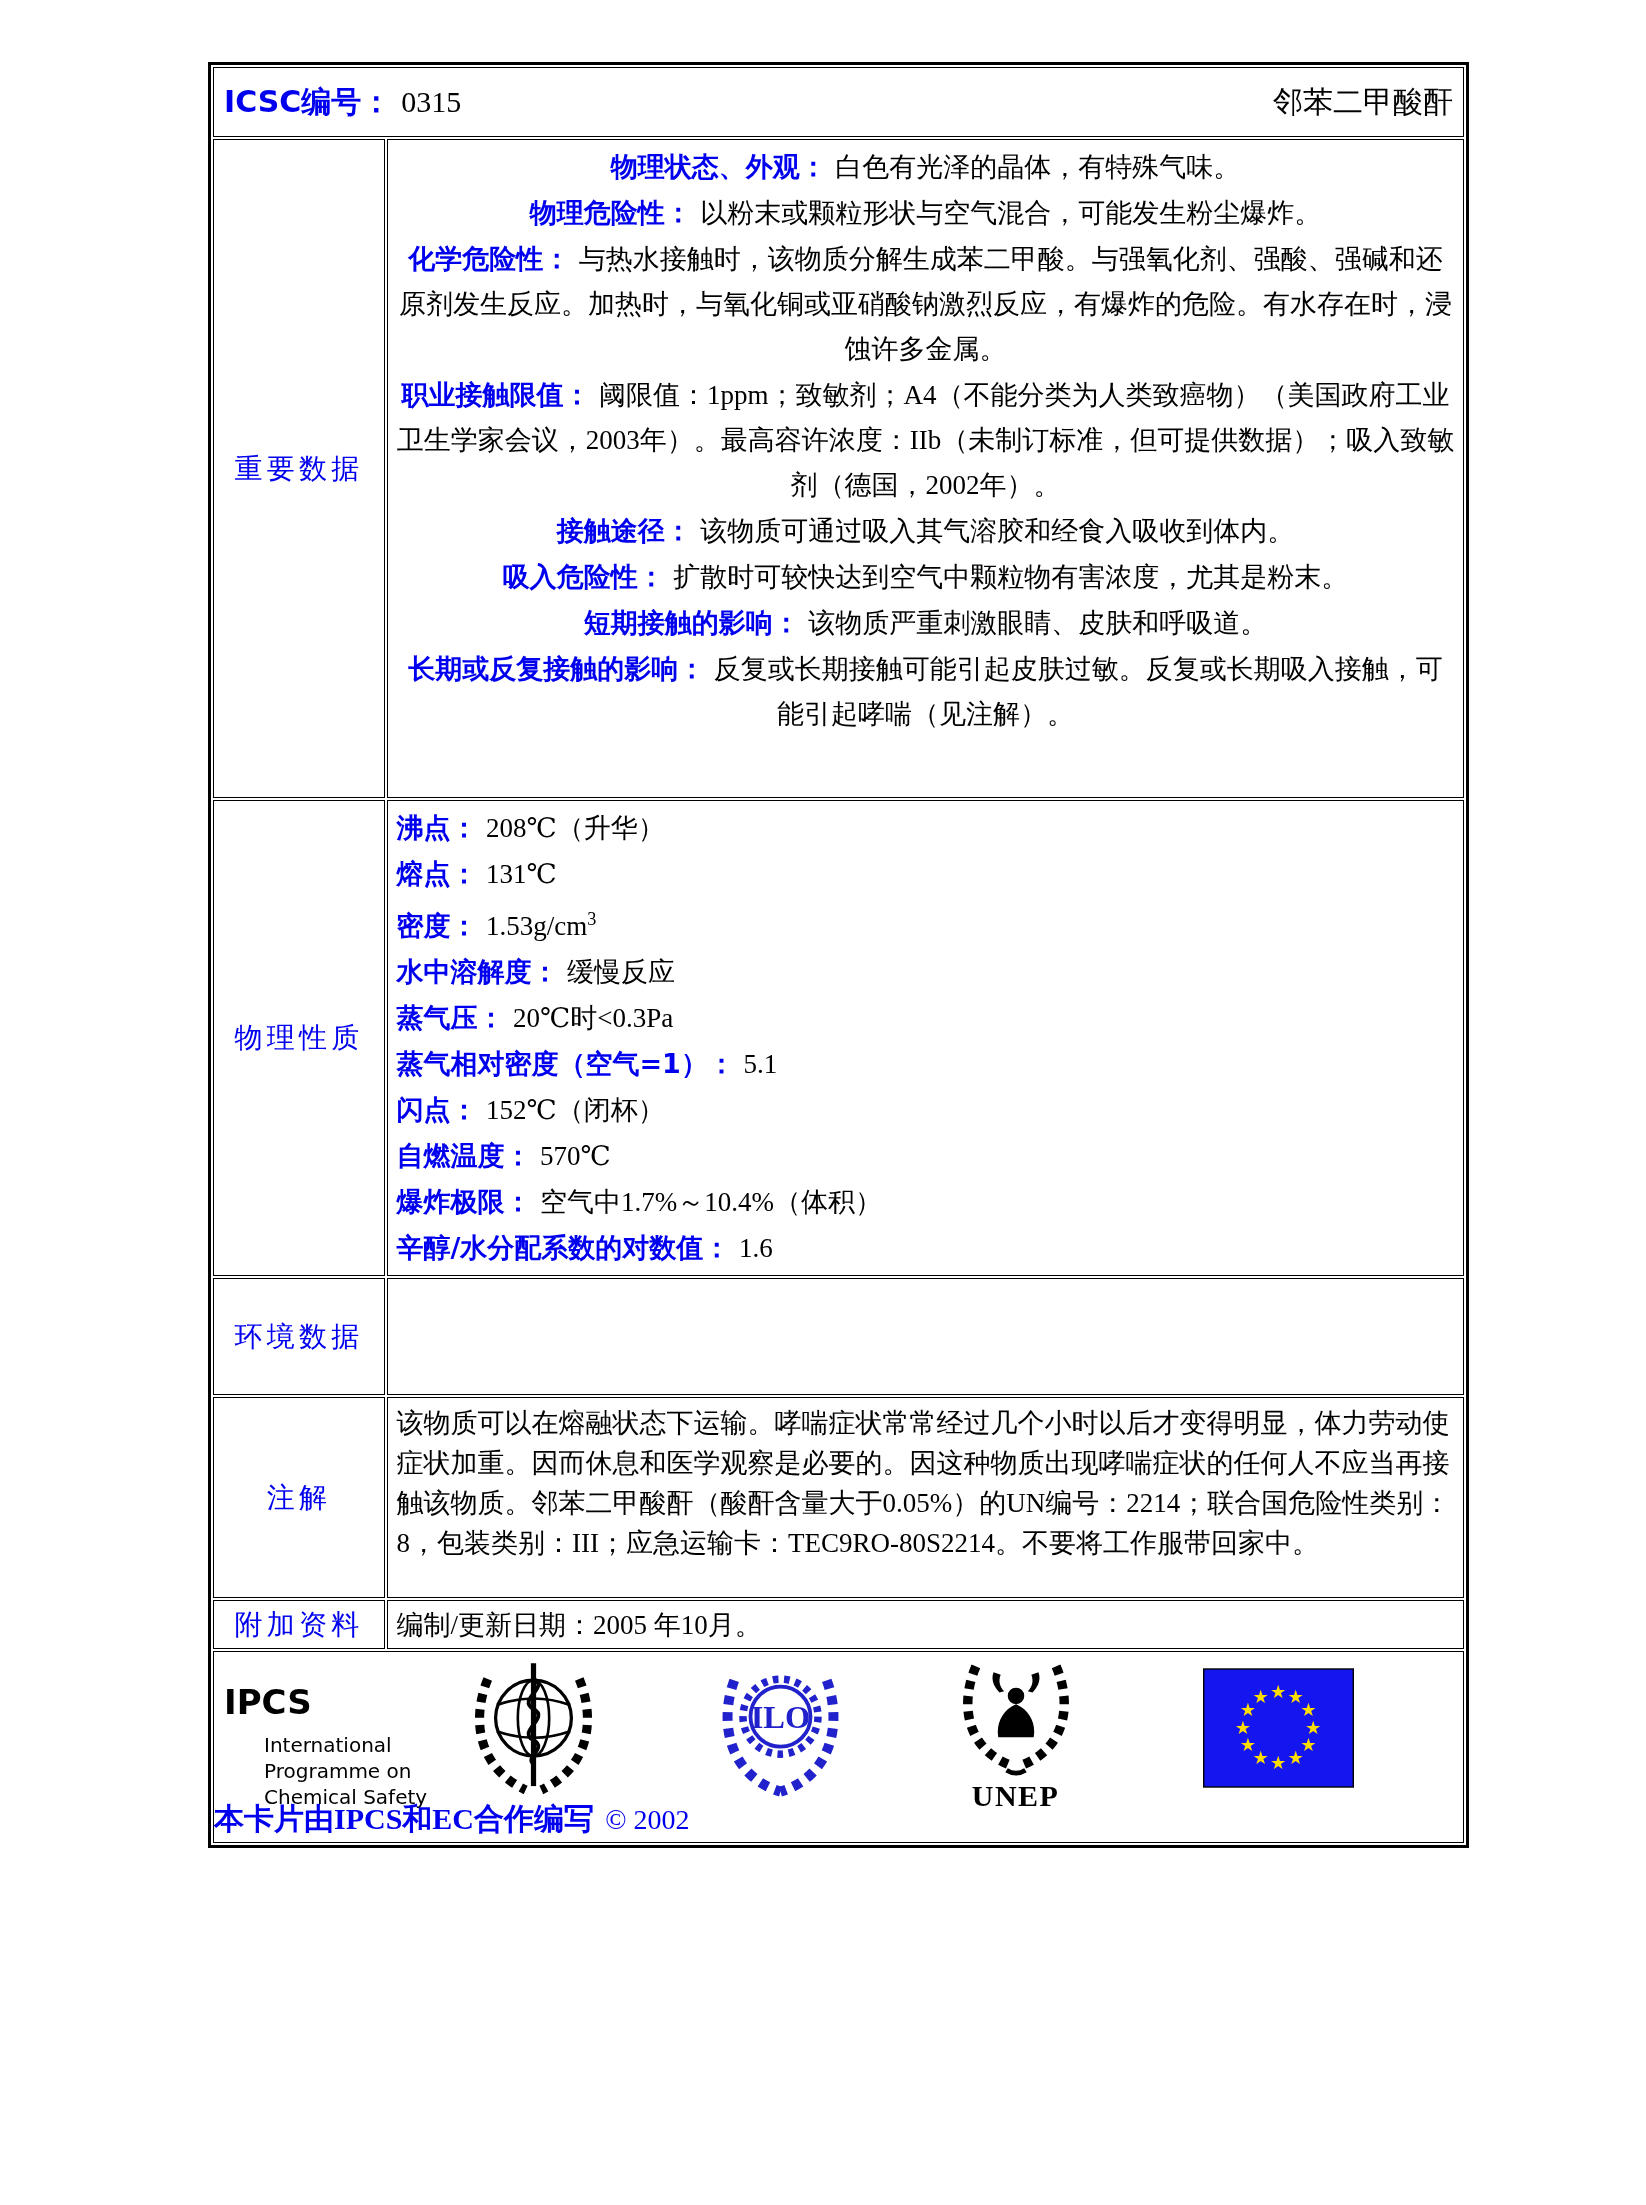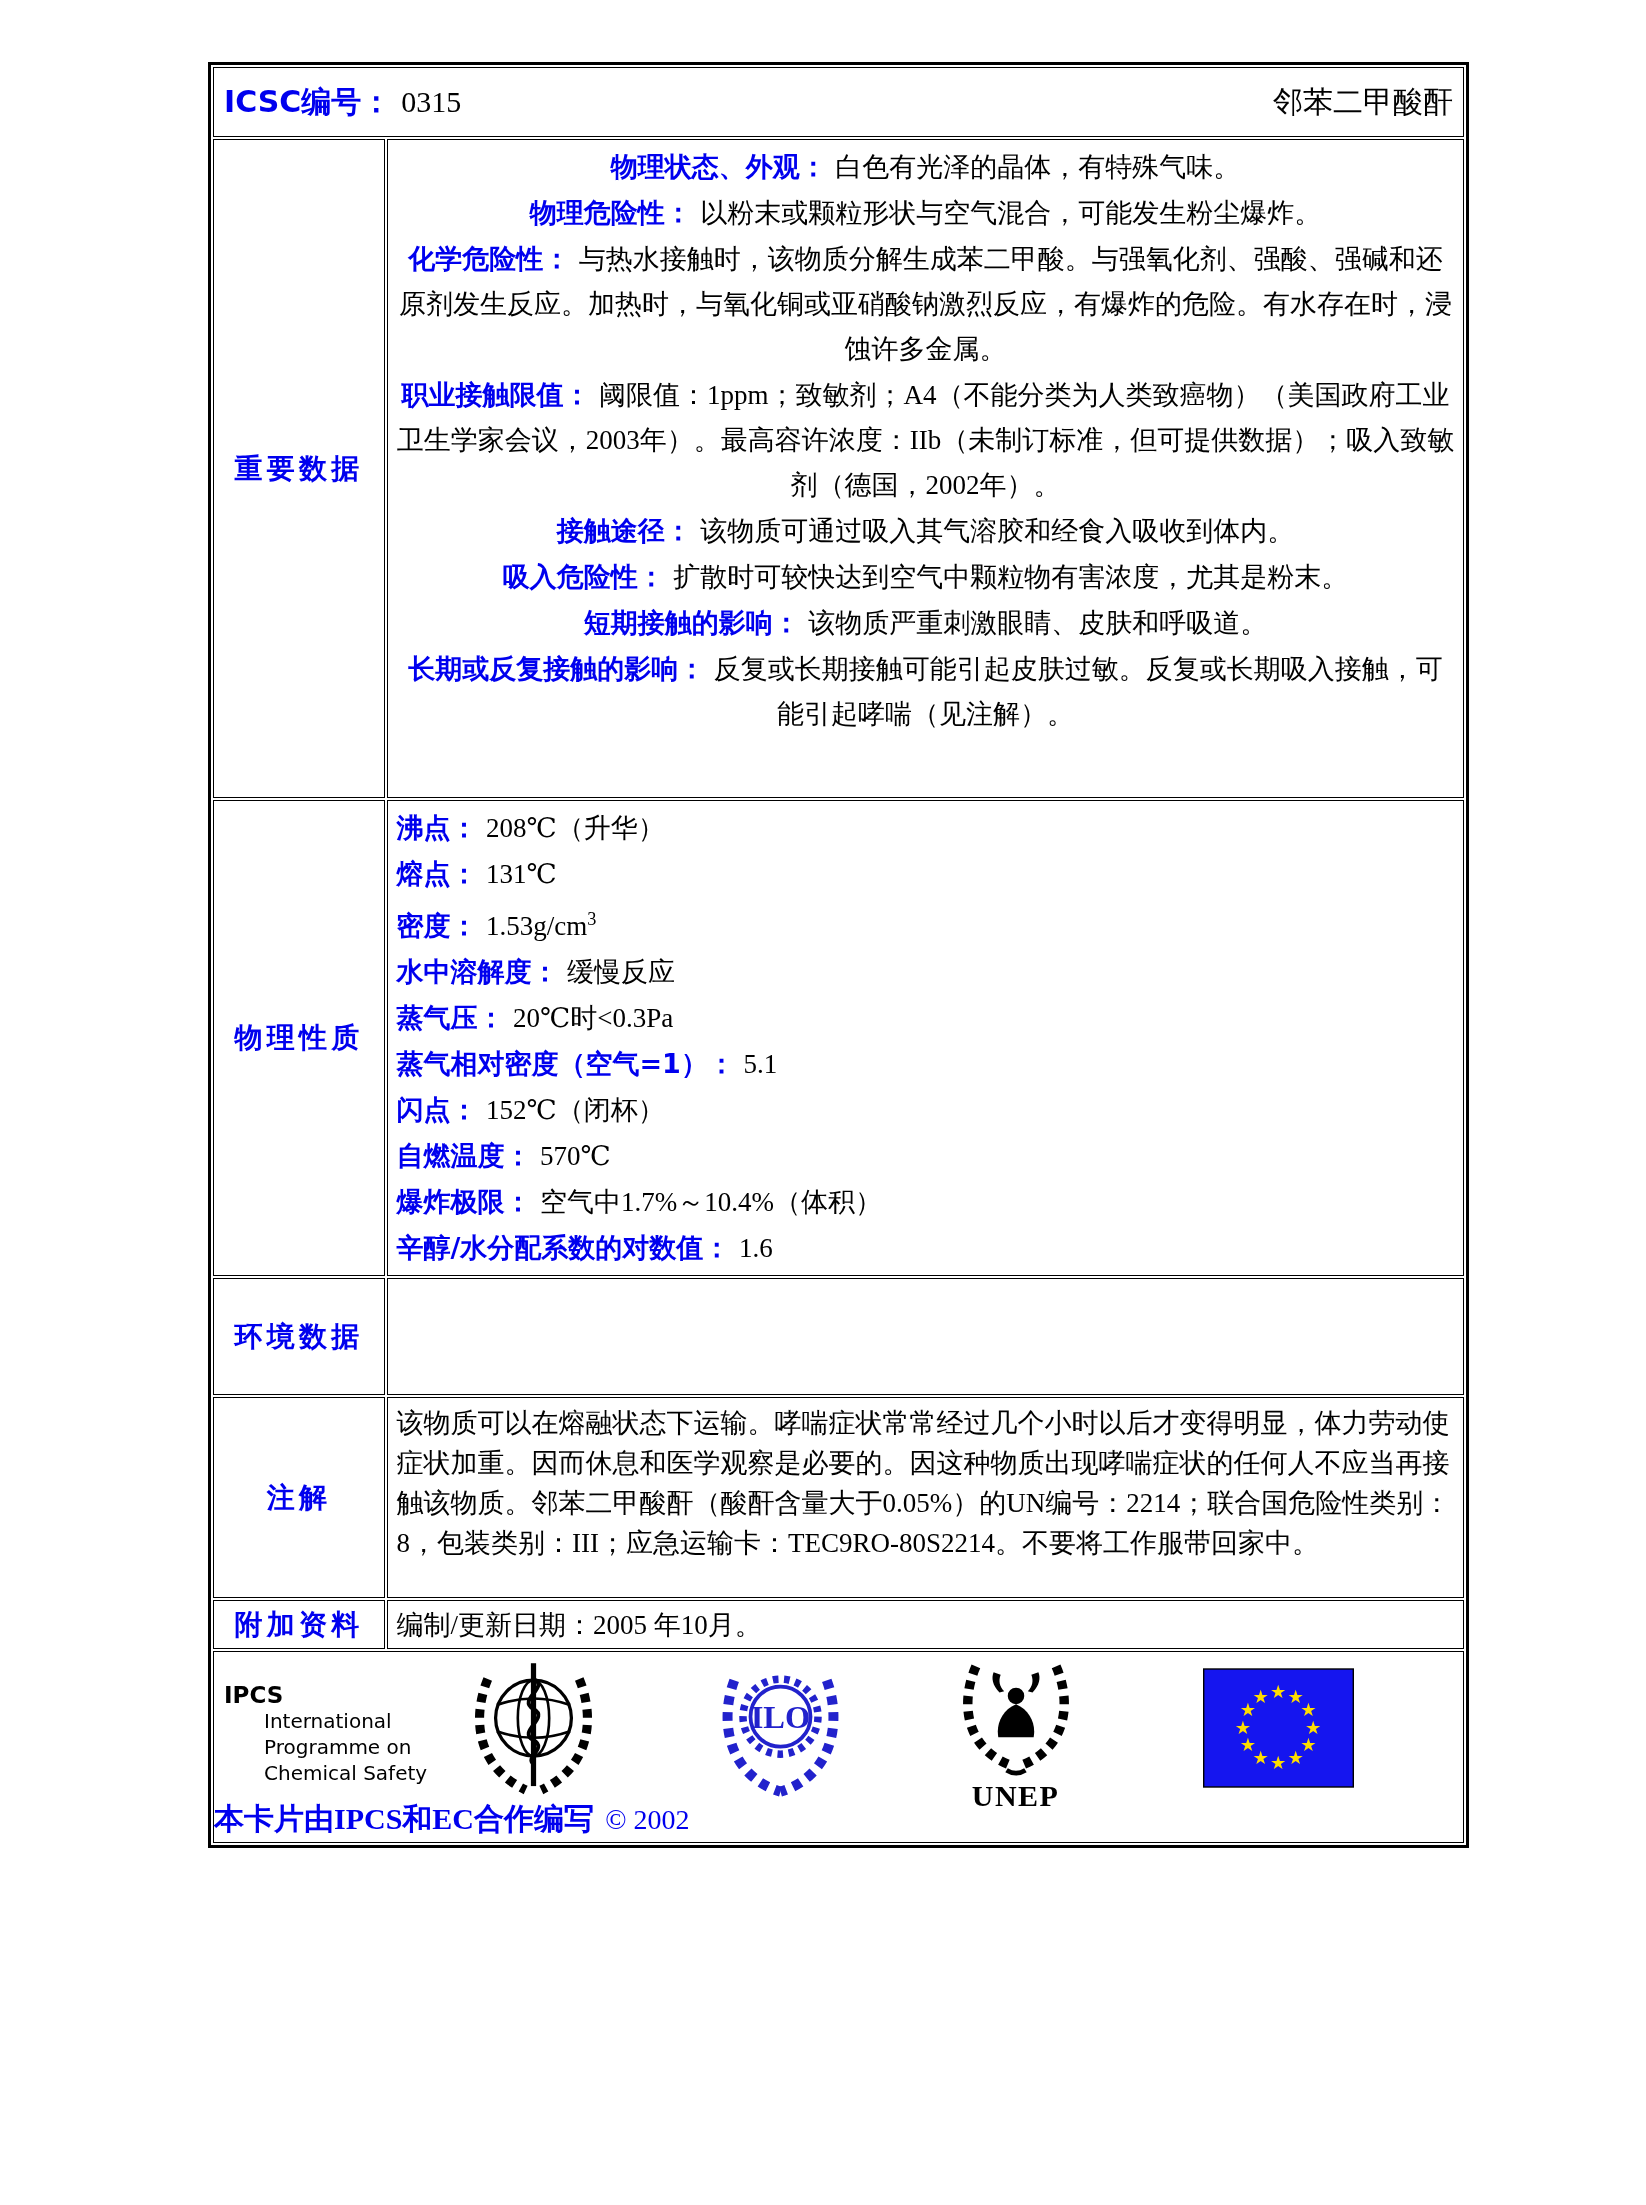--- a/index.html
+++ b/index.html
@@ -14,21 +14,21 @@
     font-weight:bold; font-size:41px; letter-spacing:8.5px; color:#ff0000;
   }
   table.card {
     position:absolute; left:208px; top:62px; width:1261px;
     border:3.5px solid #000; border-collapse:separate; border-spacing:2.8px;
     background:#fff;
   }
   td { border:1.4px solid #000; background:#fff; }
   td.lab {
     width:168px; text-align:center; vertical-align:middle;
-    color:#0000ee; font-weight:bold; font-size:28px; letter-spacing:4.2px;
+    color:#0000ee; font-weight:normal; font-size:28px; letter-spacing:4.2px;
     font-family:"DejaVu Sans","Liberation Sans",sans-serif;
   }
   td.con { padding:4.2px 8.5px; font-size:27px; }
   td.top { vertical-align:top; }
   td.mid { vertical-align:middle; }
   .hdr-cell { height:68px; vertical-align:middle; padding:0 10px; font-size:30px; }
   .hdr-label {
     color:#0000ee; font-weight:bold;
     font-family:"DejaVu Sans","Liberation Sans",sans-serif;
   }
@@ -42,21 +42,21 @@
     font-family:"DejaVu Sans","Liberation Sans",sans-serif;
   }
   sup.v-sup { font-size:18.3px; }
   p.note { margin:0; line-height:40px; }
   
   .footer-cell { height:190px; position:relative; padding:0; }
   .ipcs-block {
     position:absolute; left:10px; top:30px;
     font-family:"DejaVu Sans","Liberation Sans",sans-serif;
   }
-  .ipcs-title { font-size:23px; font-weight:bold; }
+  .ipcs-title { font-size:34px; font-weight:bold; margin-bottom:10px; }
   .ipcs-line  { font-size:20px; line-height:26px;margin-left:40px; }
   .logo { position:absolute; }
   .who-logo  { left:254px;  top:5.6px; }
   .ilo-logo  { left:504px;  top:8.5px; }
   .unep-wrap { position:absolute; left:738px; top:4.2px; width:127px; text-align:center; }
   .unep-text {
     font-family:"Liberation Serif","DejaVu Serif",serif;
     font-weight:bold; font-size:30px; letter-spacing:1.4px; margin-top:-4.2px;
   }
   .eu-flag   { left:989px; top:15.5px; }

